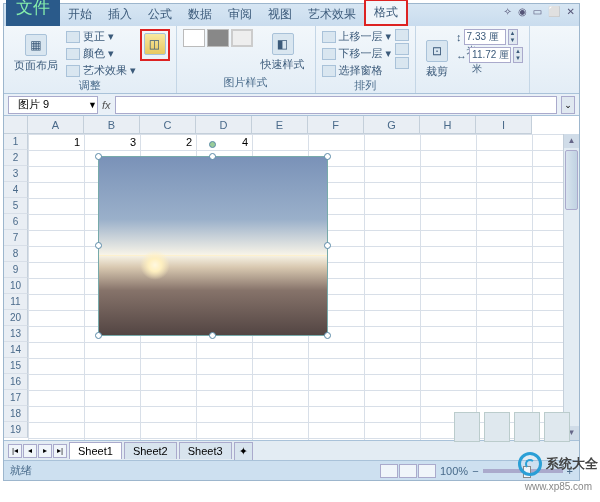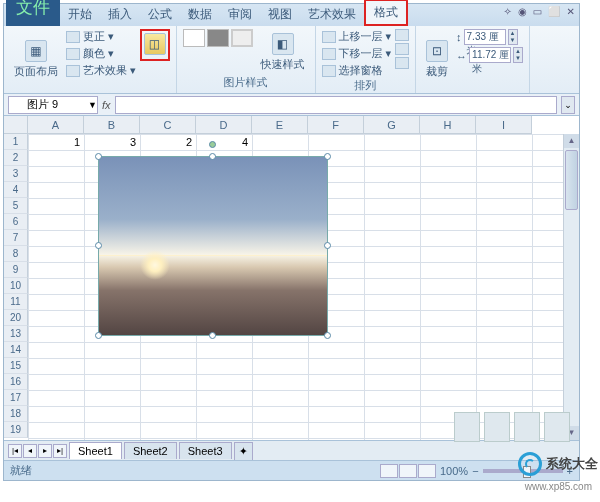--- a/index.html
+++ b/index.html
@@ -28,21 +28,21 @@
 .compress-btn .ico { background: linear-gradient(#f8e8a0, #e8c860); }
 .style-gallery { display: flex; gap: 2px; }
 .style-thumb { width: 22px; height: 18px; background: #fff; border: 1px solid #bbb; }
 .style-thumb:nth-child(2) { background: #888; }
 .style-thumb:nth-child(3) { background: #eee; border: 2px solid #ccc; }
 .spin-box { display: flex; align-items: center; gap: 2px; font-size: 11px; }
 .spin-input { width: 42px; height: 16px; border: 1px solid #aac; background: #fff; font-size: 10px; padding-left: 2px; }
 .spin-arrows { width: 10px; height: 16px; background: #e0e8f0; border: 1px solid #aac; font-size: 6px; line-height: 7px; text-align: center; }
 
 .formula-bar { height: 22px; background: #e9f0f7; border-bottom: 1px solid #a9c2d9; display: flex; align-items: center; padding: 0 4px; gap: 4px; }
-.name-box { width: 90px; height: 18px; background: #fff; border: 1px solid #aac; font-size: 11px; padding-left: 18px; display: flex; align-items: center; }
+.name-box { width: 90px; height: 18px; background: #fff; border: 1px solid #aac; font-size: 11px; padding-left: 9px; display: flex; align-items: center; }
 .fx-label { font-size: 11px; font-style: italic; color: #555; }
 .fx-input { flex: 1; height: 18px; background: #fff; border: 1px solid #aac; }
 .fx-expand { width: 14px; height: 18px; border: 1px solid #aac; background: #e0e8f0; text-align: center; font-size: 9px; line-height: 16px; }
 
 .sheet-area { position: relative; background: #fff; height: 324px; display: flex; }
 .corner { width: 24px; height: 18px; background: #e9eef4; border-right: 1px solid #c4cfda; border-bottom: 1px solid #c4cfda; }
 .col-headers { display: flex; height: 18px; }
 .col-h { width: 56px; text-align: center; font-size: 11px; color: #4a6a8a; background: #e9eef4; border-right: 1px solid #c4cfda; border-bottom: 1px solid #c4cfda; line-height: 18px; }
 .row-headers { display: flex; flex-direction: column; }
 .row-h { width: 24px; height: 16px; text-align: center; font-size: 10px; color: #4a6a8a; background: #e9eef4; border-right: 1px solid #c4cfda; border-bottom: 1px solid #d8dfe8; line-height: 16px; }
@@ -118,20 +118,21 @@
           <div class="small-item"><span class="small-ico"></span><span>更正</span> ▾</div>
           <div class="small-item"><span class="small-ico"></span><span>颜色</span> ▾</div>
           <div class="small-item"><span class="small-ico"></span><span>艺术效果</span> ▾</div>
         </div>
         <div class="small-stack">
           <div class="big-btn compress-btn">
             <div class="ico">◫</div>
           </div>
         </div>
       </div>
+      <div class="ribbon-group-label">调整</div>
     </div>
 
     <div class="ribbon-group">
       <div class="rg-body">
         <div class="style-gallery">
           <div class="style-thumb"></div>
           <div class="style-thumb"></div>
           <div class="style-thumb"></div>
         </div>
         <div class="big-btn">

